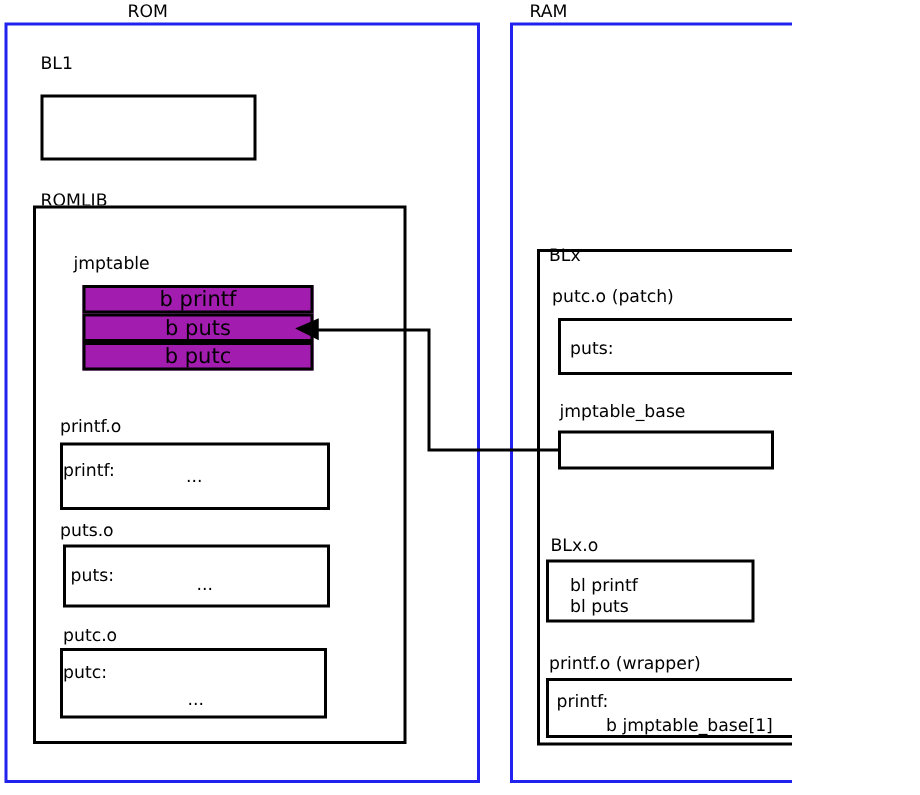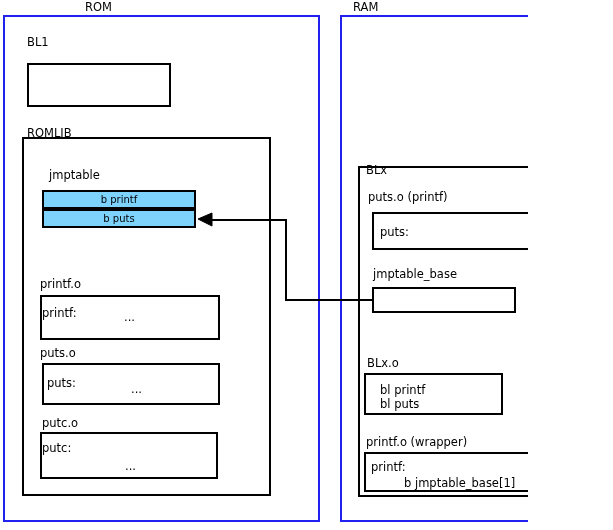--- a/index.html
+++ b/index.html
@@ -46,27 +46,28 @@
   .celltext {
     position: absolute;
     font-size: 11.5px;
     color: #000000;
     white-space: nowrap;
     line-height: 1;
   }
   .jmprow {
     position: absolute;
     border: 2px solid #000000;
-    background: #7dd3fc;
+    background: #a21caf;
     box-sizing: border-box;
     display: flex;
     align-items: center;
     justify-content: center;
-    font-size: 10px;
+    font-size: 14px;
     color: #000000;
+    margin-left: 13px;
   }
   svg.conn {
     position: absolute;
     left: 0;
     top: 0;
     width: 613px;
     height: 530px;
     pointer-events: none;
   }
   .multiline {
@@ -87,20 +88,21 @@
 
   <div class="lbl" style="left:27px; top:37px;">BL1</div>
   <div class="box" style="left:27px; top:63px; width:144px; height:44px;"></div>
 
   <div class="lbl" style="left:27px; top:128px;text-decoration:underline;">ROMLIB</div>
   <div class="box" style="left:22px; top:137px; width:249px; height:359px;"></div>
 
   <div class="lbl" style="left:49px; top:170px;">jmptable</div>
   <div class="jmprow" style="left:42px; top:190px; width:154px; height:19px;">b printf</div>
   <div class="jmprow" style="left:42px; top:209px; width:154px; height:19px;">b puts</div>
+  <div class="jmprow" style="left:42px; top:228px; width:154px; height:19px;">b putc</div>
 
   <div class="lbl" style="left:40px; top:279px;">printf.o</div>
   <div class="box" style="left:40px; top:295px; width:180px; height:45px;"></div>
   <div class="celltext" style="left:42px; top:308px;">printf:</div>
   <div class="celltext" style="left:124px; top:312px;">...</div>
 
   <div class="lbl" style="left:40px; top:348px;">puts.o</div>
   <div class="box" style="left:42px; top:363px; width:178px; height:42px;"></div>
   <div class="celltext" style="left:47px; top:378px;">puts:</div>
   <div class="celltext" style="left:131px; top:384px;">...</div>
@@ -109,21 +111,21 @@
   <div class="box" style="left:40px; top:432px; width:178px; height:47px;"></div>
   <div class="celltext" style="left:42px; top:443px;">putc:</div>
   <div class="celltext" style="left:125px; top:461px;">...</div>
 
   <div class="region-title" style="left:353px; top:2px;text-align:center;">RAM</div>
   <div class="region" style="left:340px; top:15px; width:267px; height:507px;"></div>
 
   <div class="box" style="left:358px; top:166px; width:231px; height:331px;"></div>
   <div class="lbl" style="left:366px; top:165px;">BLx</div>
 
-  <div class="lbl" style="left:368px; top:192px;">puts.o (printf)</div>
+  <div class="lbl" style="left:368px; top:192px;">putc.o (patch)</div>
   <div class="box" style="left:372px; top:212px; width:174px; height:38px;"></div>
   <div class="celltext" style="left:380px; top:227px;">puts:</div>
 
   <div class="lbl" style="left:373px; top:269px;">jmptable_base</div>
   <div class="box" style="left:372px; top:287px; width:144px; height:26px;"></div>
 
   <div class="lbl" style="left:367px; top:358px;">BLx.o</div>
   <div class="box" style="left:364px; top:373px; width:139px; height:42px;"></div>
   <div class="multiline" style="left:380px; top:383px;">bl printf
 bl puts</div>

